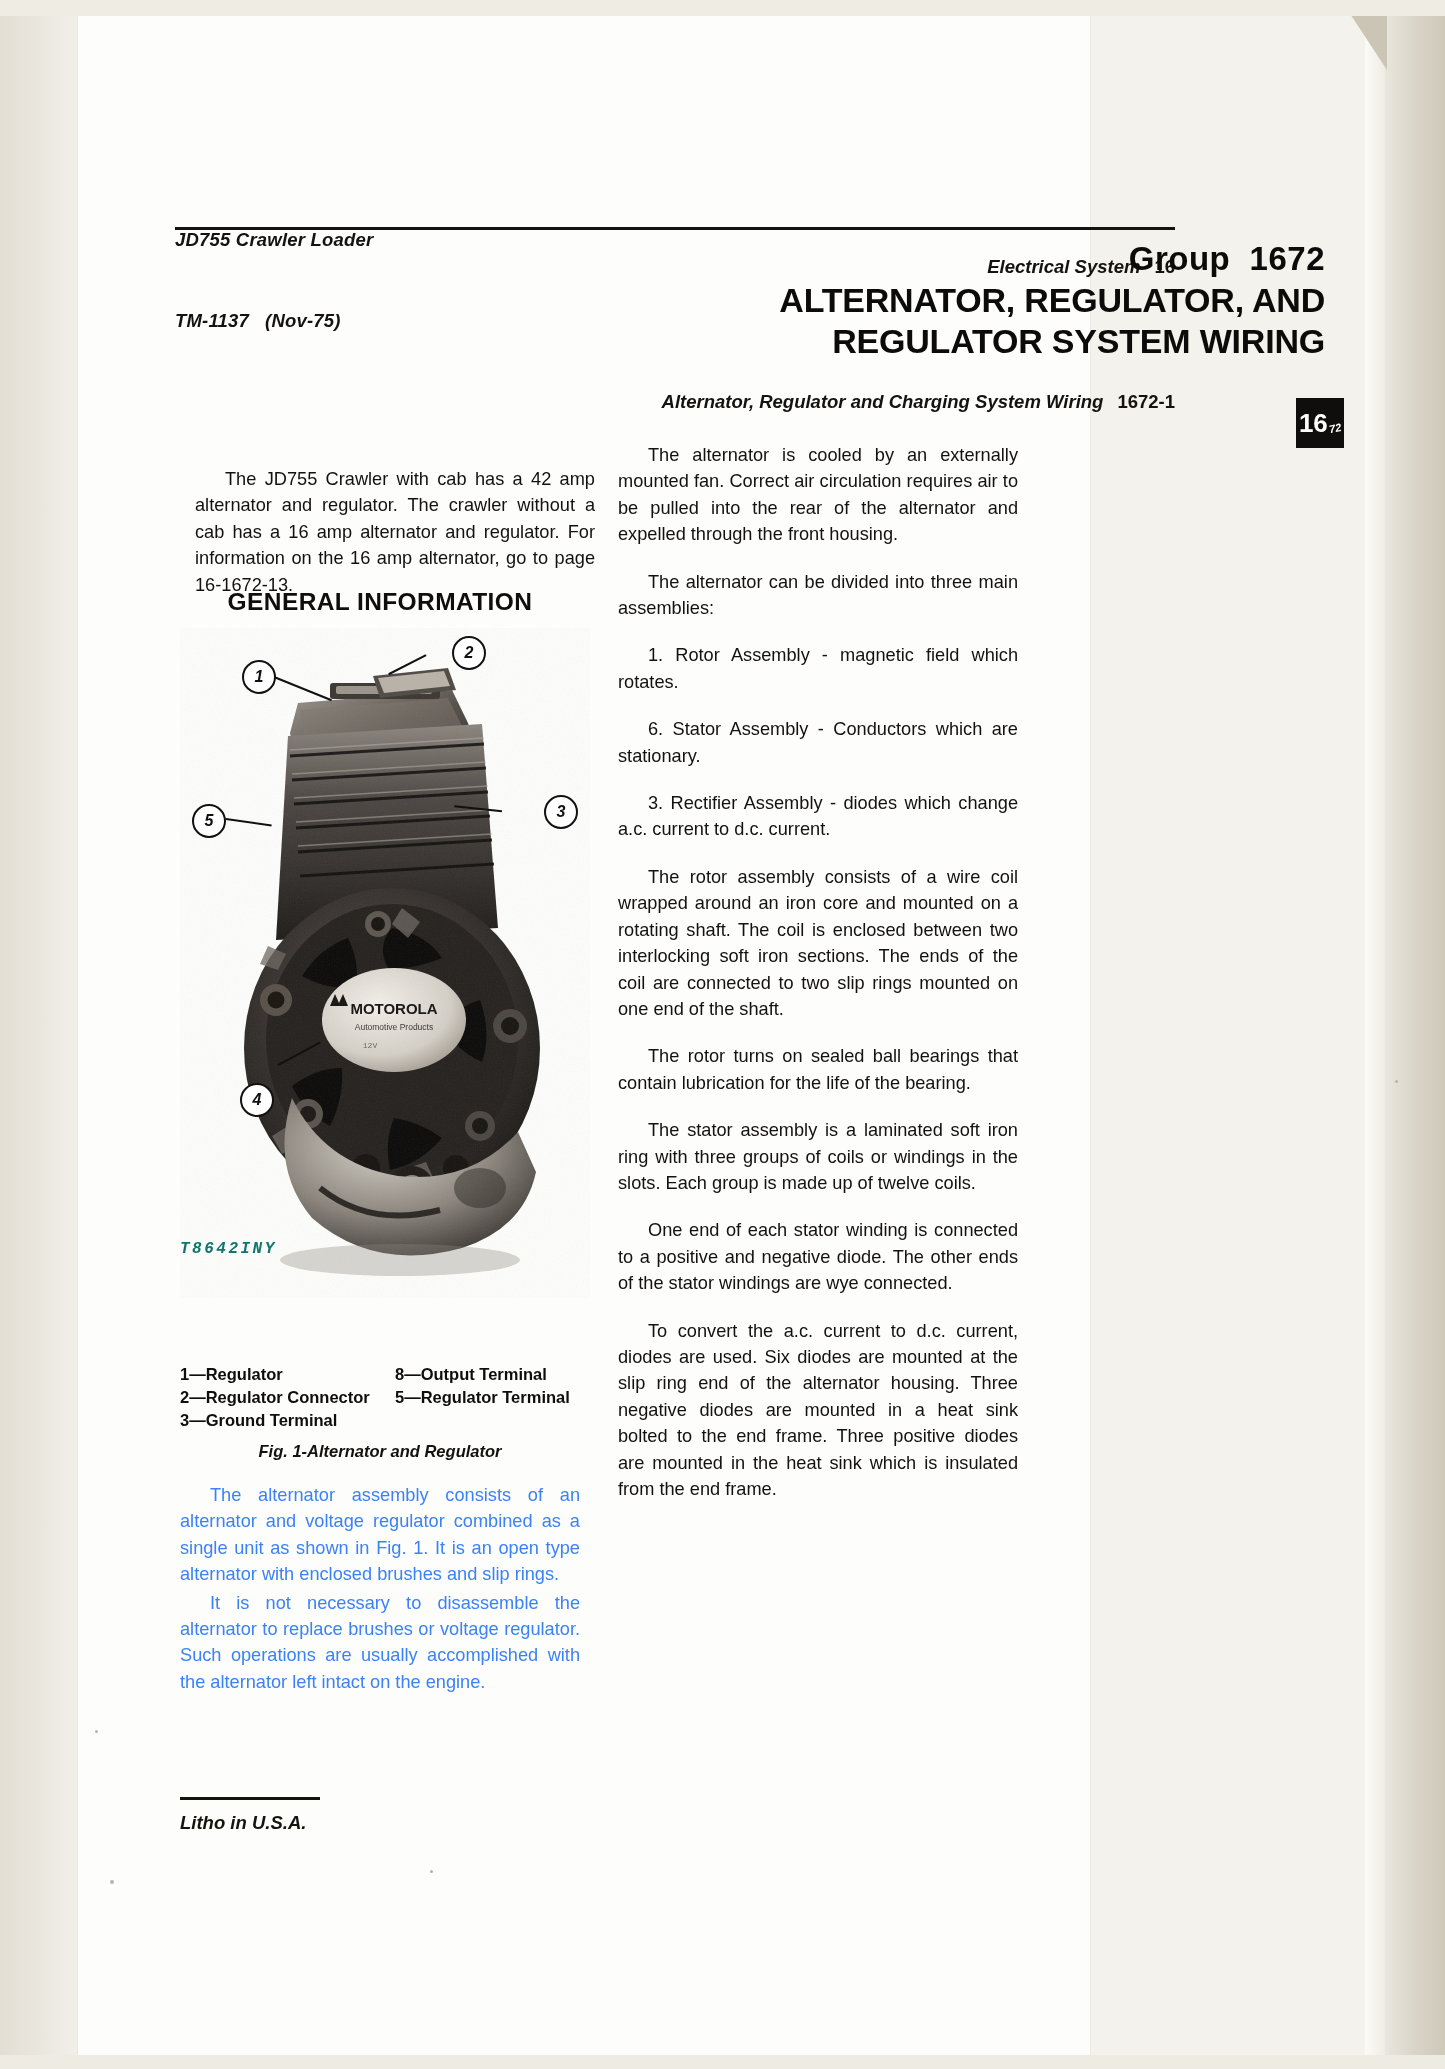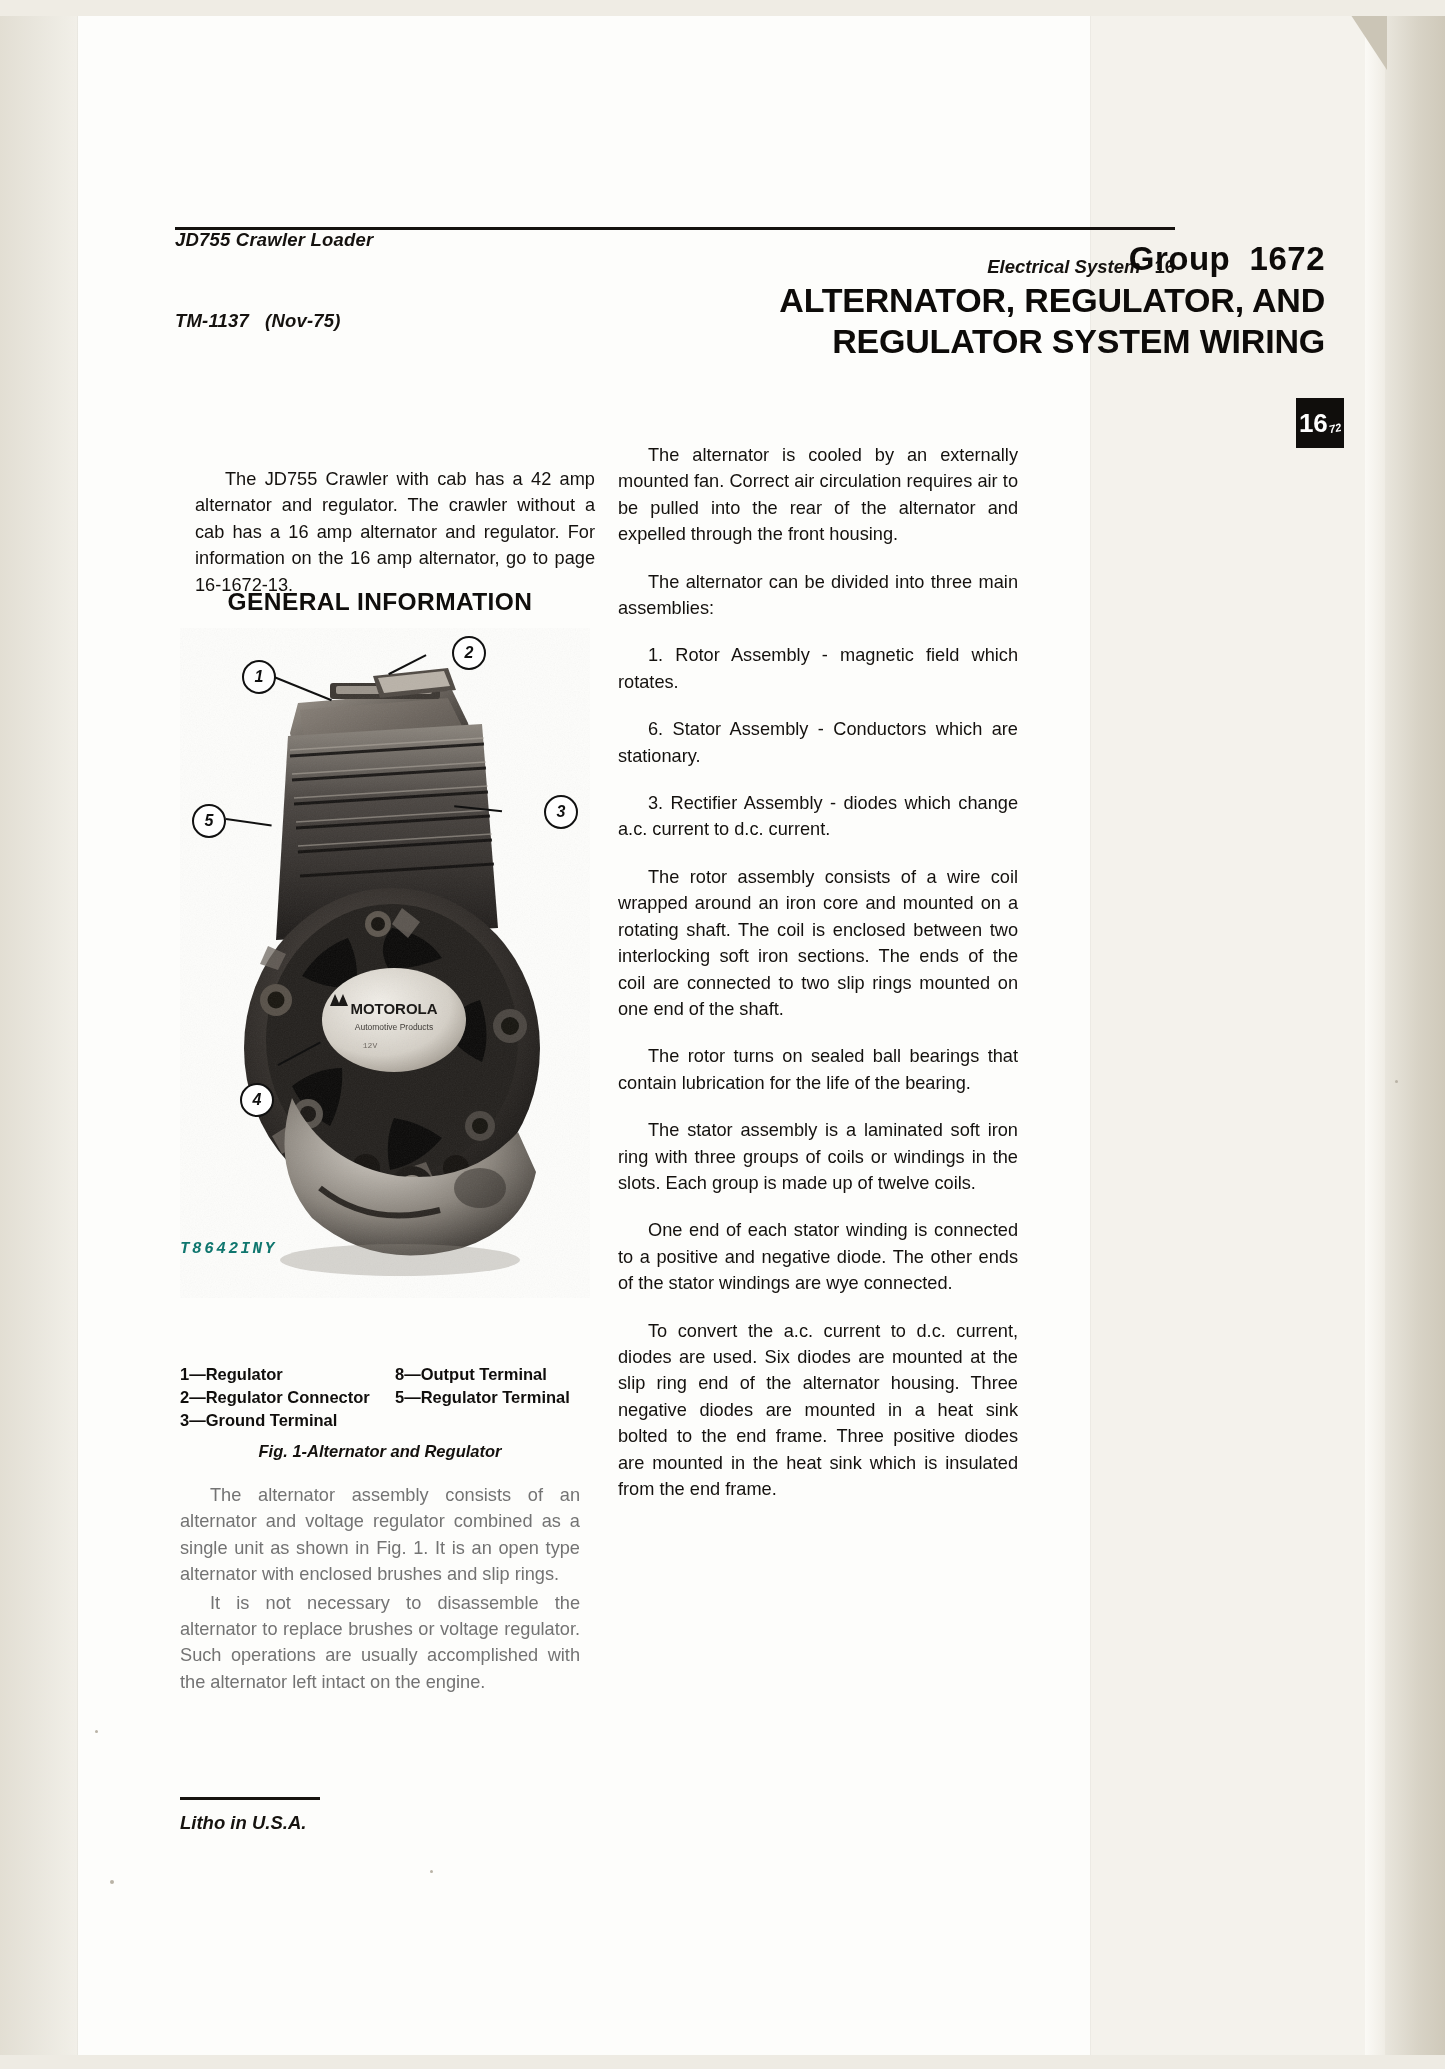--- a/index.html
+++ b/index.html
@@ -298,21 +298,21 @@
   }
 
   
   #lower-left {
     position: absolute;
     left: 5px;
     top: 1482px;
     width: 400px;
     font-size: 18.2px;
     line-height: 26.4px;
-    color: #737373;
+    color: #3b82f6;
   }
 
   
   #footer-rule {
     position: absolute;
     left: 5px;
     top: 1797px;
     width: 140px;
     height: 3px;
     background: #16130f;
@@ -354,20 +354,23 @@
 <div id="content">
 
   <div id="running-header">
     <div class="hdr-left">
       <div>JD755 Crawler Loader</div>
       <div>TM-1137   (Nov-75)</div>
     </div>
     <div class="hdr-right">
       <div>
         <span>Electrical System</span><span class="num">16</span>
+      </div>
+      <div>
+        <span>Alternator, Regulator and Charging System Wiring</span><span class="num">1672-1</span>
       </div>
     </div>
   </div>
   <div id="header-rule"></div>
 
   <div id="title-block">
     <div id="group-line">Group  1672</div>
     <div id="title-line-1">ALTERNATOR, REGULATOR, AND</div>
     <div id="title-line-2">REGULATOR SYSTEM WIRING</div>
   </div>

